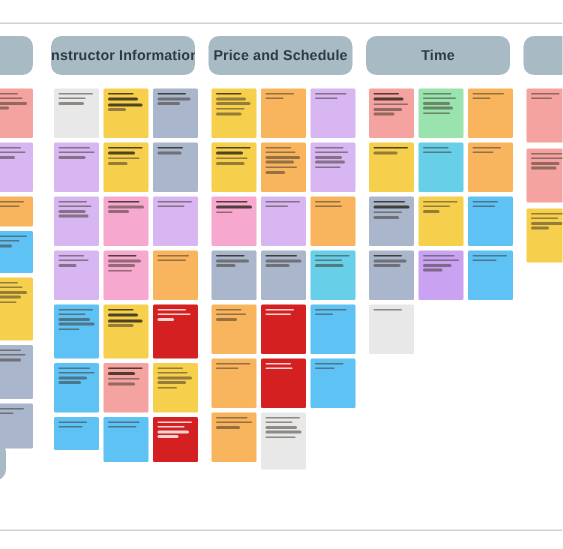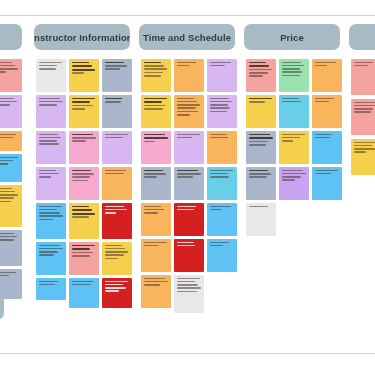--- a/index.html
+++ b/index.html
@@ -52,22 +52,22 @@
 </head>
 <body>
 
 <div id="board">
 
   <div class="rule top"></div>
   <div class="rule bottom"></div>
 
   <div id="headers-layer">
       <div class="hdr" style="left: 34px; top: 24px; width: 96px; height: 26px;">Instructor Information</div>
-      <div class="hdr" style="left: 139px; top: 24px; width: 96px; height: 26px;">Time and Schedule</div>
-      <div class="hdr" style="left: 244px; top: 24px; width: 96px; height: 26px;">Price</div>
+      <div class="hdr" style="left: 139px; top: 24px; width: 96px; height: 26px;">Price and Schedule</div>
+      <div class="hdr" style="left: 244px; top: 24px; width: 96px; height: 26px;">Time</div>
       <div class="hdr" style="left: -22px; top: 24px; width: 44px; height: 26px;"></div>
       <div class="hdr" style="left: 349px; top: 24px; width: 44px; height: 26px;"></div>
       <div class="hdr" style="left: -22px; top: 294px; width: 26px; height: 26px;"></div>
     </div>
   <div id="notes-layer">
       <div class="note" style="left: -8px; top: 59px; width: 30px; height: 33px; background: rgb(244, 163, 160);">
         <span class="ln" style="width: 70%;"></span>
         <span class="ln" style="width: 81%;"></span>
         <span class="ln" style="width: 92%;"></span>
         <span class="ln" style="width: 46%;"></span>

